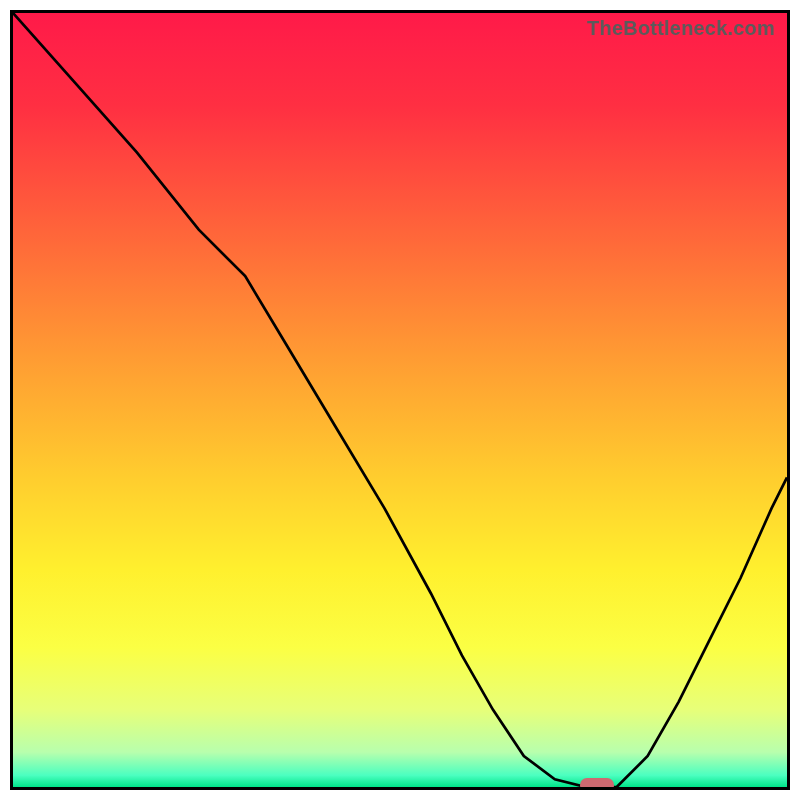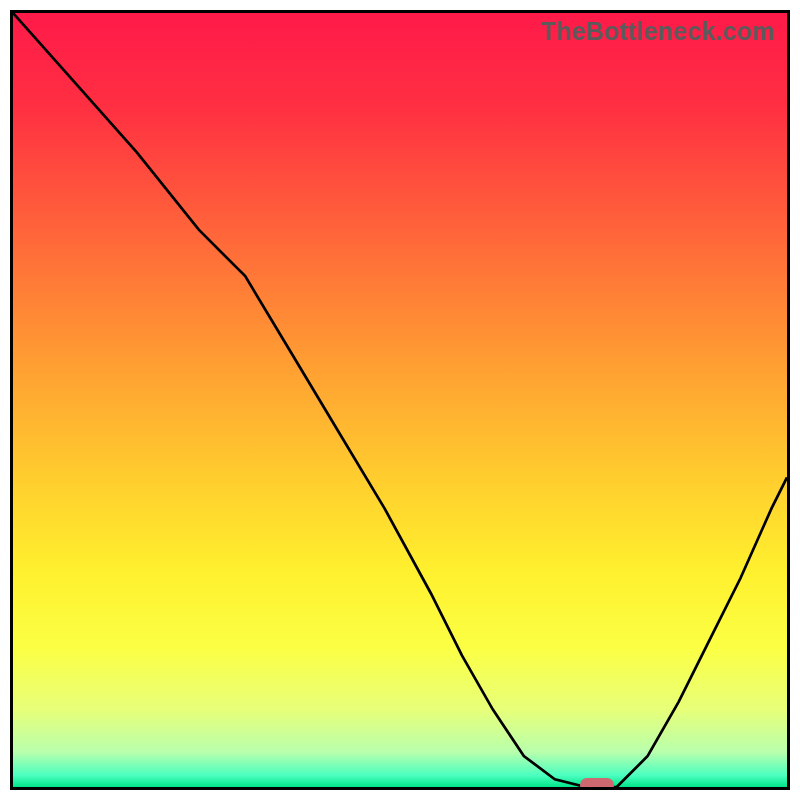--- a/index.html
+++ b/index.html
@@ -35,21 +35,21 @@
     position: absolute;
     width: 34px;
     height: 14px;
     border-radius: 7px;
     transform: translate(-50%, -50%);
   }
   .watermark {
     position: absolute;
     top: 4px;
     right: 12px;
-    font-size: 25px;
+    font-size: 20px;
     font-weight: 600;
     color: #5b5b5b;
     letter-spacing: 0.2px;
     user-select: none;
   }
 </style>
 </head>
 <body>
 
 <div class="frame">

